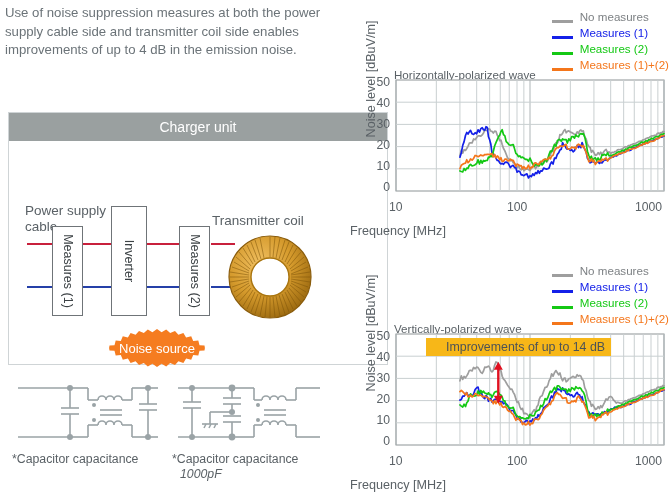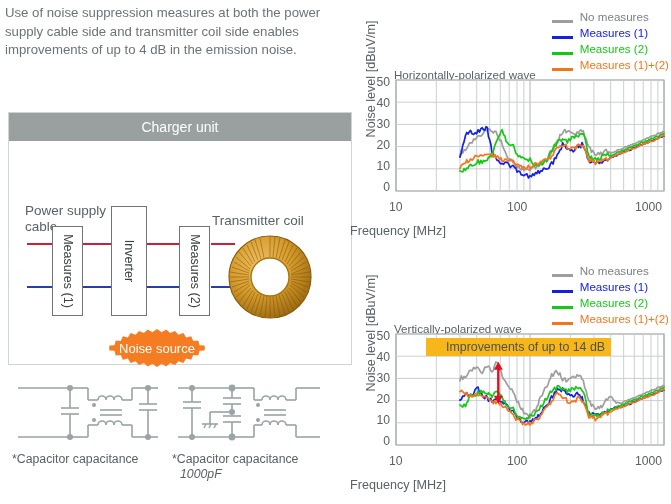--- a/index.html
+++ b/index.html
@@ -11,21 +11,21 @@
   .root{position:absolute;left:0;top:0;width:671px;height:504px;}
 
   
   .intro{
     position:absolute;left:5px;top:4px;width:330px;
     font-size:13.2px;line-height:18.5px;color:#6b7378;
   }
 
   
   .charger{
-    position:absolute;left:8px;top:112px;width:344px;height:253px;
+    position:absolute;left:8px;top:112px;width:380px;height:253px;
     border:1px solid #cfd4d6;background:#ffffff;box-sizing:border-box;
   }
   .charger-header{
     position:absolute;left:0;top:0;width:100%;height:28px;
     background:#9aa0a0;color:#ffffff;font-size:14px;
     display:flex;align-items:center;justify-content:center;
   }
   .charger-body{position:absolute;left:0;top:28px;width:100%;height:225px;}
 
   .lbl-psc{

